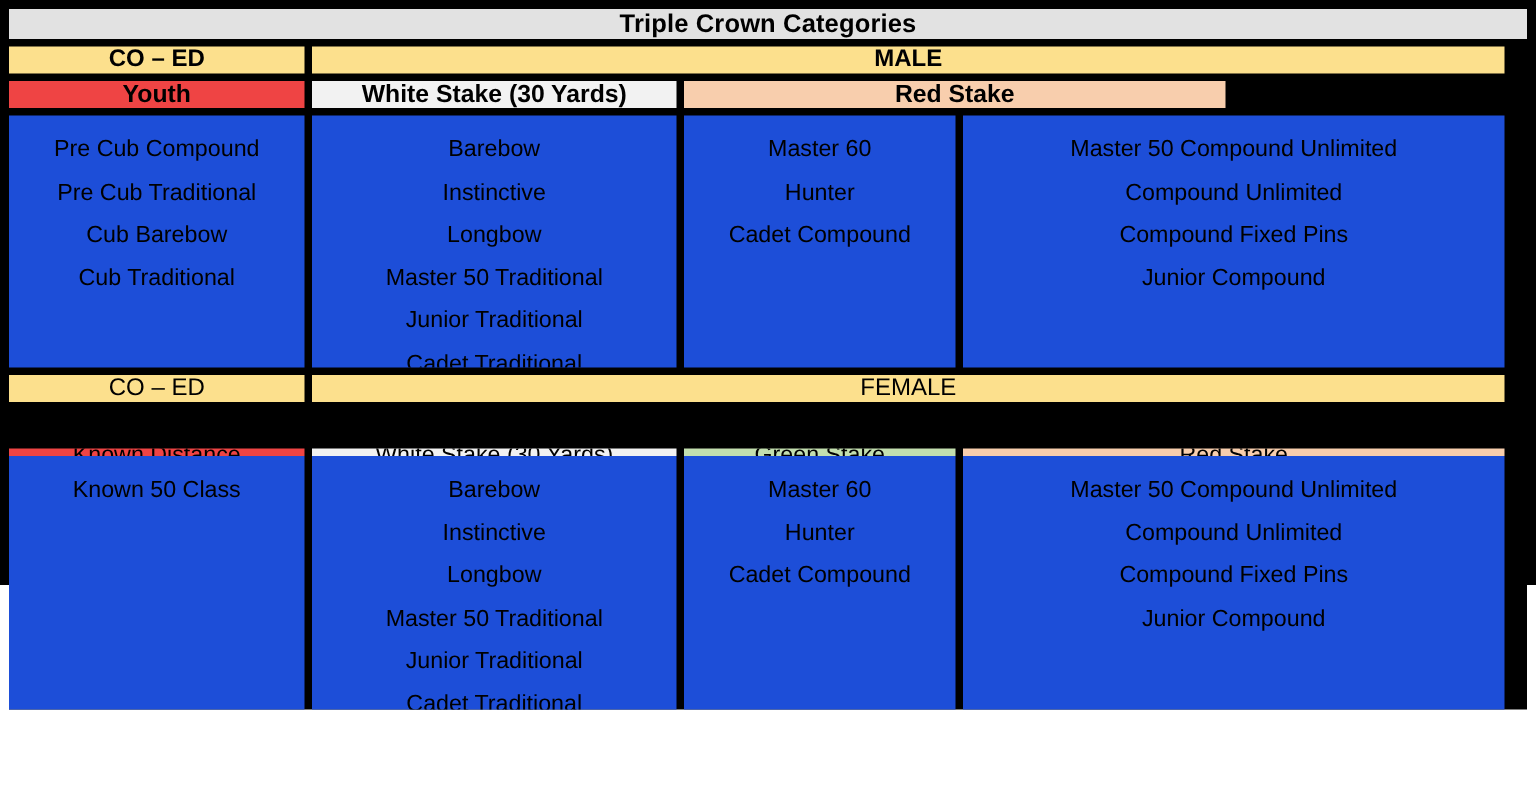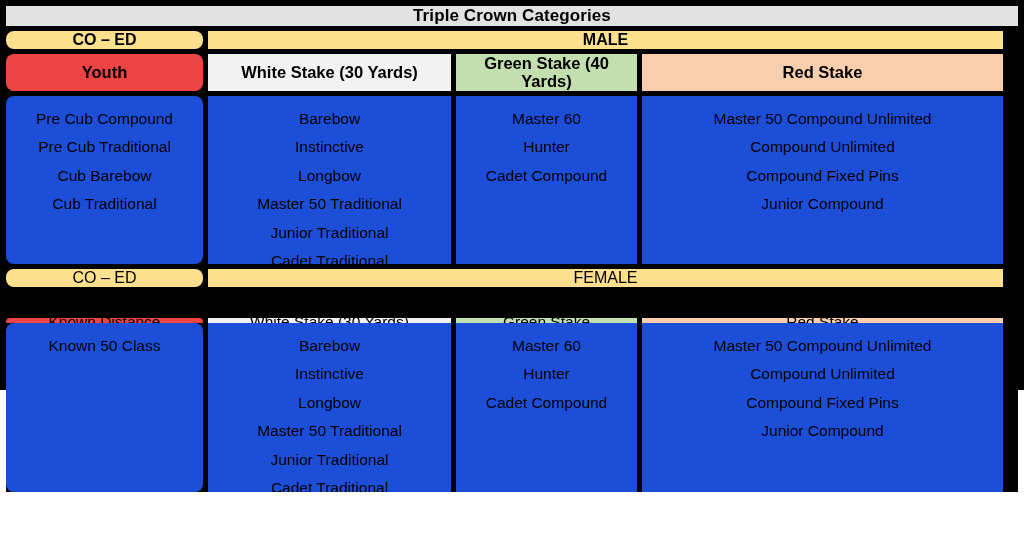--- a/index.html
+++ b/index.html
@@ -43,21 +43,21 @@
     justify-content: center;
     text-align: center;
     background: #ffffff;
     overflow: hidden;
   }
   .cell + .cell {
     margin-left: 5px;  
   }
 
   
-  .col-1 { width: 197px; border-radius: 8px; }          
+  .col-1 { width: 197px; }          
   .col-2 { width: 243px; }          
   .col-3 { width: 181px; }          
   .col-4 { width: 361px; }          
   .col-234 { width: 795px; }        
   .col-all { width: 1012px; }       
 
   
   .row-title    { height: 34px; }
   .row-gender   { height: 32px; }
   .row-stake-m  { height: 54px; }
@@ -133,21 +133,20 @@
   </div>
 
   <div class="row row-gender">
     <div class="cell col-1 fill-yellow t-gender">CO – ED</div>
     <div class="cell col-234 fill-yellow t-gender">MALE</div>
   </div>
 
   <div class="row row-stake-m">
     <div class="cell col-1 fill-blue t-stake">Youth</div>
     <div class="cell col-2 fill-white t-stake">White Stake (30 Yards)</div>
-    <div class="cell col-3 fill-green t-stake">Green Stake (40 Yards)</div>
     <div class="cell col-4 fill-peach t-stake">Red Stake</div>
   </div>
 
   <div class="row row-body-m">
     <div class="cell list col-1 fill-plain">
       <ul>
           <li>Pre Cub Compound</li>
           <li>Pre Cub Traditional</li>
           <li>Cub Barebow</li>
           <li>Cub Traditional</li>

